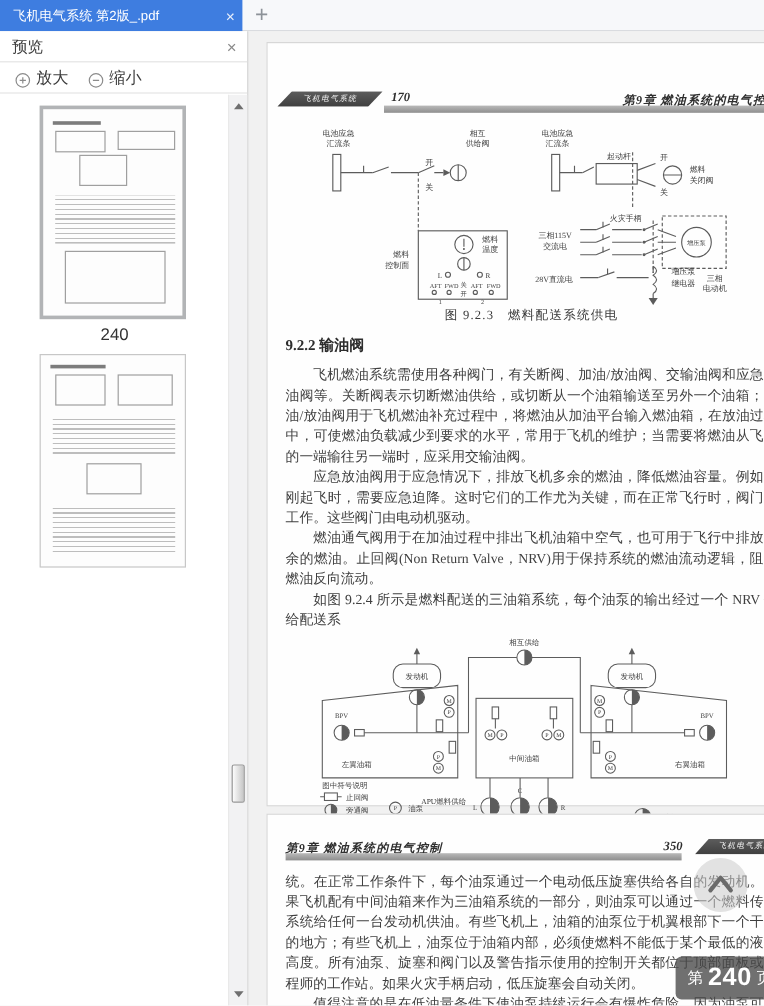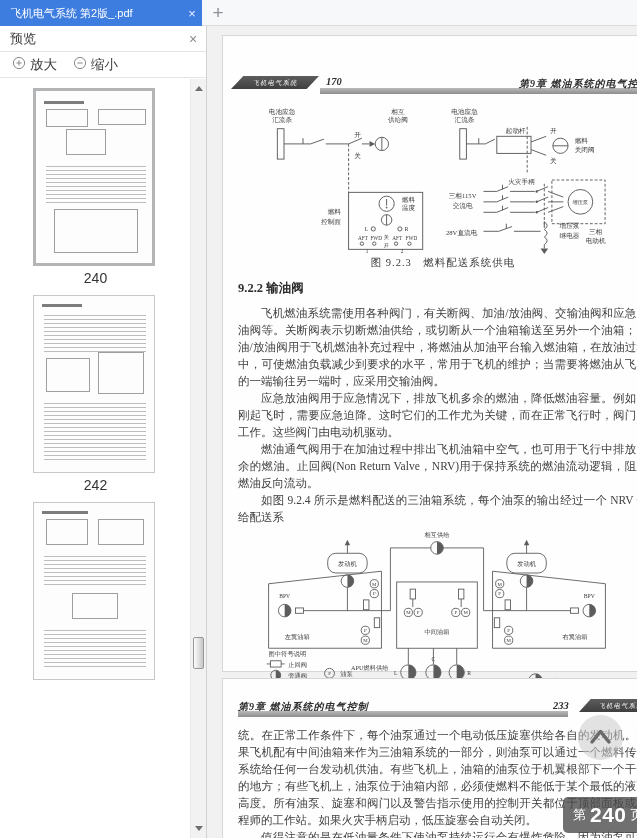--- a/index.html
+++ b/index.html
@@ -12,21 +12,21 @@
   .tab-title { font-size:11px; padding-left:11px; white-space:nowrap; overflow:hidden; flex:1; }
   .tab-close { width:20px; text-align:center; font-size:13px; color:#eaf0fb; cursor:pointer; }
   .newtab { position:absolute; left:206px; top:1px; width:24px; height:24px; font-size:19px; font-weight:300; color:#8d9298; text-align:center; line-height:24px; cursor:pointer; }
 
   
   .sidebar { position:absolute; left:0; top:26px; width:207px; height:812px; background:#fff; border-right:1px solid #d2d2d2; }
   .sb-header { height:26px; border-bottom:1px solid #e4e4e4; display:flex; align-items:center; }
   .sb-title { font-size:13px; color:#3c3c3c; padding-left:10px; flex:1; }
   .sb-close { width:26px; text-align:center; color:#8a8a8a; font-size:14px; cursor:pointer; }
   .sb-tools { height:26px; border-bottom:1px solid #e4e4e4; display:flex; align-items:center; padding-left:12px; gap:6px; }
-  .tool-btn { display:flex; align-items:flex-start; gap:4px; font-size:13.5px; color:#3c3c3c; cursor:pointer; margin-right:10px; }
+  .tool-btn { display:flex; align-items:flex-end; gap:4px; font-size:13.5px; color:#3c3c3c; cursor:pointer; margin-right:10px; }
   .sb-thumbs { position:absolute; left:0; top:53px; width:191px; bottom:0; overflow:hidden; background:#fff; }
   .thumb { width:126px; margin:9px auto 0; }
   .thumb-page { width:122px; height:178px; background:#fdfdfd; border:1px solid #c7c7c7; position:relative; overflow:hidden; }
   .thumb.sel .thumb-page { border:3px solid #b2b4b6; }
   .thumb-label { text-align:center; font-size:14px; color:#333; margin-top:4px; }
   .mini { position:absolute; background:repeating-linear-gradient(#fdfdfd 0 3px, #bdbdbd 3px 4px); }
   .mini-box { position:absolute; border:1px solid #9f9f9f; background:#fdfdfd; }
   .mini-head { position:absolute; height:3px; background:#7c7c7c; }
 
   
@@ -112,30 +112,20 @@
         <div class="mini-box" style="left:10px;top:18px;width:42px;height:18px;"></div>
         <div class="mini-box" style="left:62px;top:18px;width:48px;height:16px;"></div>
         <div class="mini-box" style="left:30px;top:38px;width:40px;height:26px;"></div>
         <div class="mini" style="left:10px;top:72px;width:100px;height:40px;"></div>
         <div class="mini-box" style="left:18px;top:118px;width:84px;height:44px;"></div>
       </div>
       <div class="thumb-label">240</div>
     </div>
 
 
-    <div class="thumb">
-      <div class="thumb-page">
-        <div class="mini-head" style="left:8px;top:8px;width:40px;"></div>
-        <div class="mini" style="left:10px;top:16px;width:102px;height:40px;"></div>
-        <div class="mini-box" style="left:12px;top:62px;width:44px;height:34px;"></div>
-        <div class="mini-box" style="left:64px;top:56px;width:46px;height:42px;"></div>
-        <div class="mini" style="left:10px;top:104px;width:102px;height:60px;"></div>
-      </div>
-      <div class="thumb-label">242</div>
-    </div>
 
     <div class="thumb">
       <div class="thumb-page">
         <div class="mini-head" style="left:8px;top:8px;width:46px;"></div>
         <div class="mini-box" style="left:12px;top:16px;width:42px;height:26px;"></div>
         <div class="mini-box" style="left:64px;top:16px;width:46px;height:26px;"></div>
         <div class="mini" style="left:10px;top:50px;width:102px;height:34px;"></div>
         <div class="mini-box" style="left:38px;top:90px;width:46px;height:26px;"></div>
         <div class="mini" style="left:10px;top:124px;width:102px;height:40px;"></div>
       </div>
@@ -408,21 +398,21 @@
         <rect class="w" x="74" y="181.5" width="11" height="4"></rect>
       <text x="92" y="187">低压开关</text>
     </svg>
     <div class="figcap" style="margin-top:3px;">图 9.2.4　燃料配送的三油箱系统</div>
   </div>
 
   <div class="pdf-page page2">
     <div class="hdr" style="margin-top:20px;">
       <div class="chap" style="left:15px;top:1px;">第9章  燃油系统的电气控制</div>
       <div class="graybar" style="left:15px;top:12px;width:330px;"></div>
-      <div class="pgno" style="left:330px;top:1px;">233</div>
+      <div class="pgno" style="left:330px;top:1px;">350</div>
       <div class="banner banner-r">飞机电气系统</div>
     </div>
     <p class="p" style="margin-top:8px; text-indent:0;">统。在正常工作条件下，每个油泵通过一个电动低压旋塞供给各自的发动机。如果飞机配有中间油箱来作为三油箱系统的一部分，则油泵可以通过一个燃料传递系统给任何一台发动机供油。有些飞机上，油箱的油泵位于机翼根部下一个干燥的地方；有些飞机上，油泵位于油箱内部，必须使燃料不能低于某个最低的液面高度。所有油泵、旋塞和阀门以及警告指示使用的控制开关都位于顶部面板或工程师的工作站。如果火灾手柄启动，低压旋塞会自动关闭。</p>
     <p class="p">值得注意的是在低油量条件下使油泵持续运行会有爆炸危险，因为油泵可能会过热。如果油泵长时间干转(一般超过 10 分钟)，则没有足够的燃料用于启动注油，这会引起</p>
   </div>
 </div>
 
 <div class="totop">
   <svg width="45" height="45" viewBox="0 0 45 45">
     <polyline points="14,27 22.5,16.5 31,27" fill="none" stroke="#6a6a6a" stroke-width="3.5" stroke-linecap="round" stroke-linejoin="round"></polyline>

